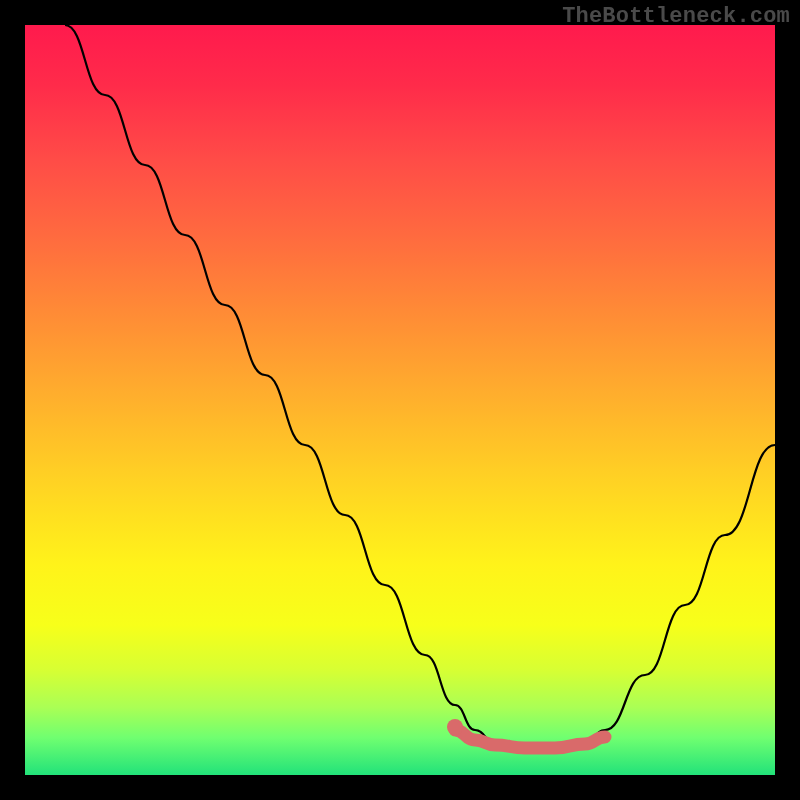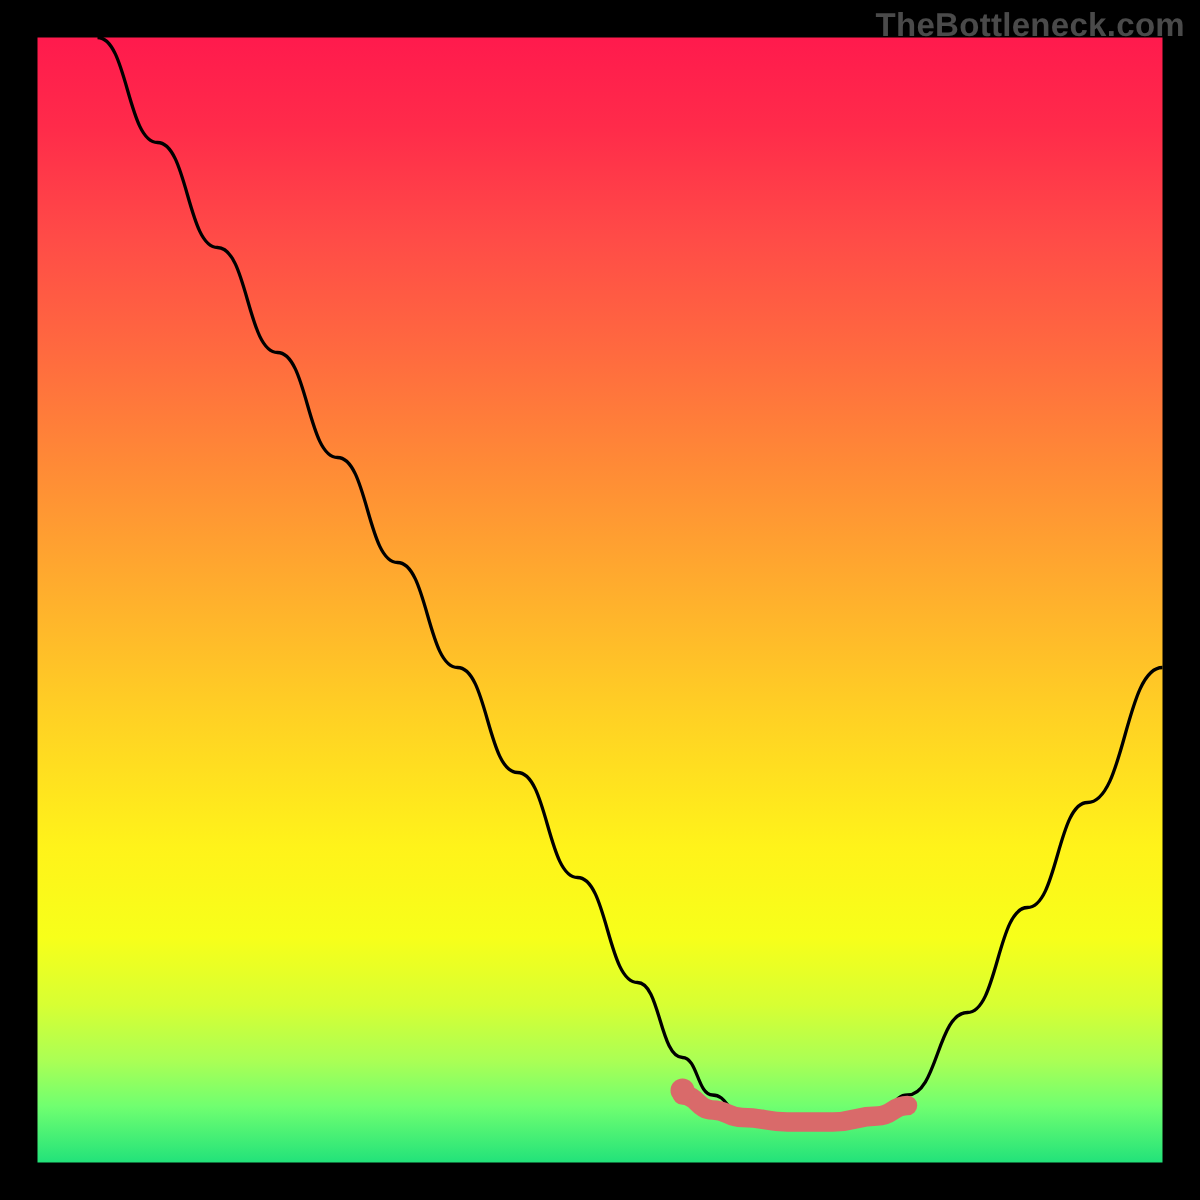--- a/index.html
+++ b/index.html
@@ -11,20 +11,21 @@
     overflow: hidden;
     font-family: Arial, Helvetica, sans-serif;
   }
   .frame {
     position: absolute;
     left: 0;
     top: 0;
     width: 800px;
     height: 684px;
     background: #000;
+    font-family: Liberation Mono, monospace;
   }
   .plot {
     position: absolute;
     left: 25px;
     top: 25px;
     width: 750px;
     height: 750px;
     background: linear-gradient(to bottom,
       #ff1a4d 0%,
       #ff2b4a 8%,

